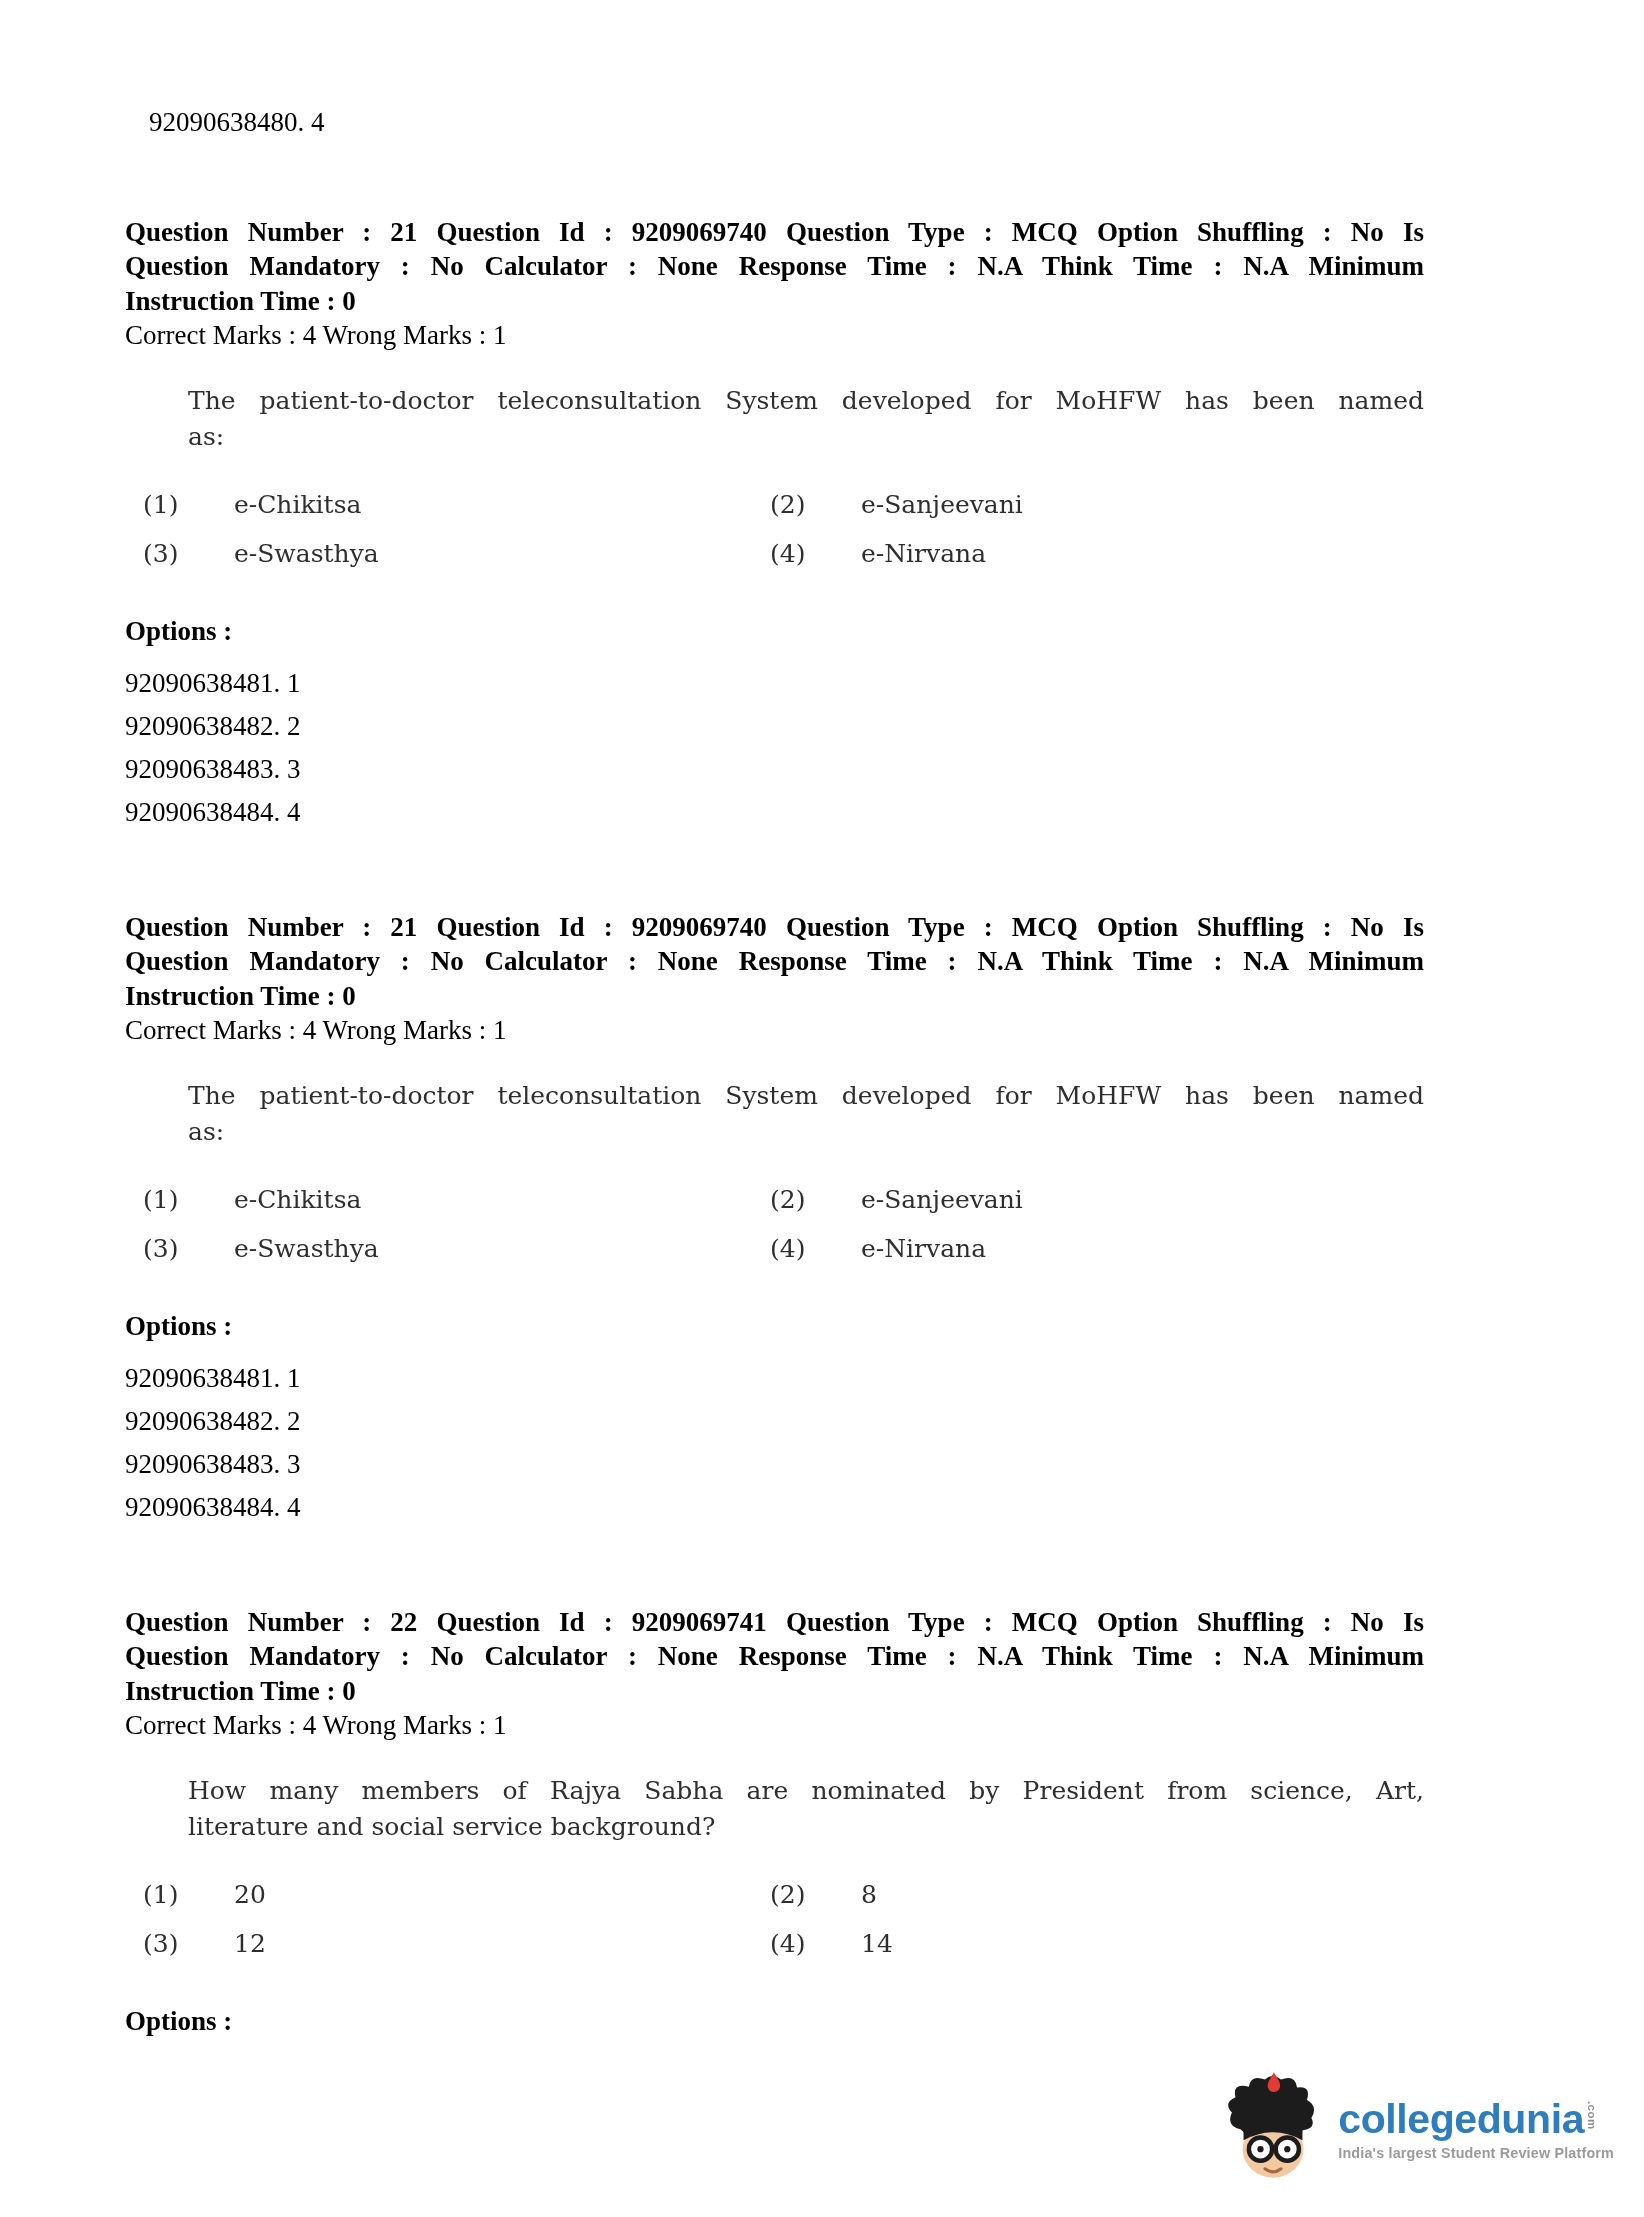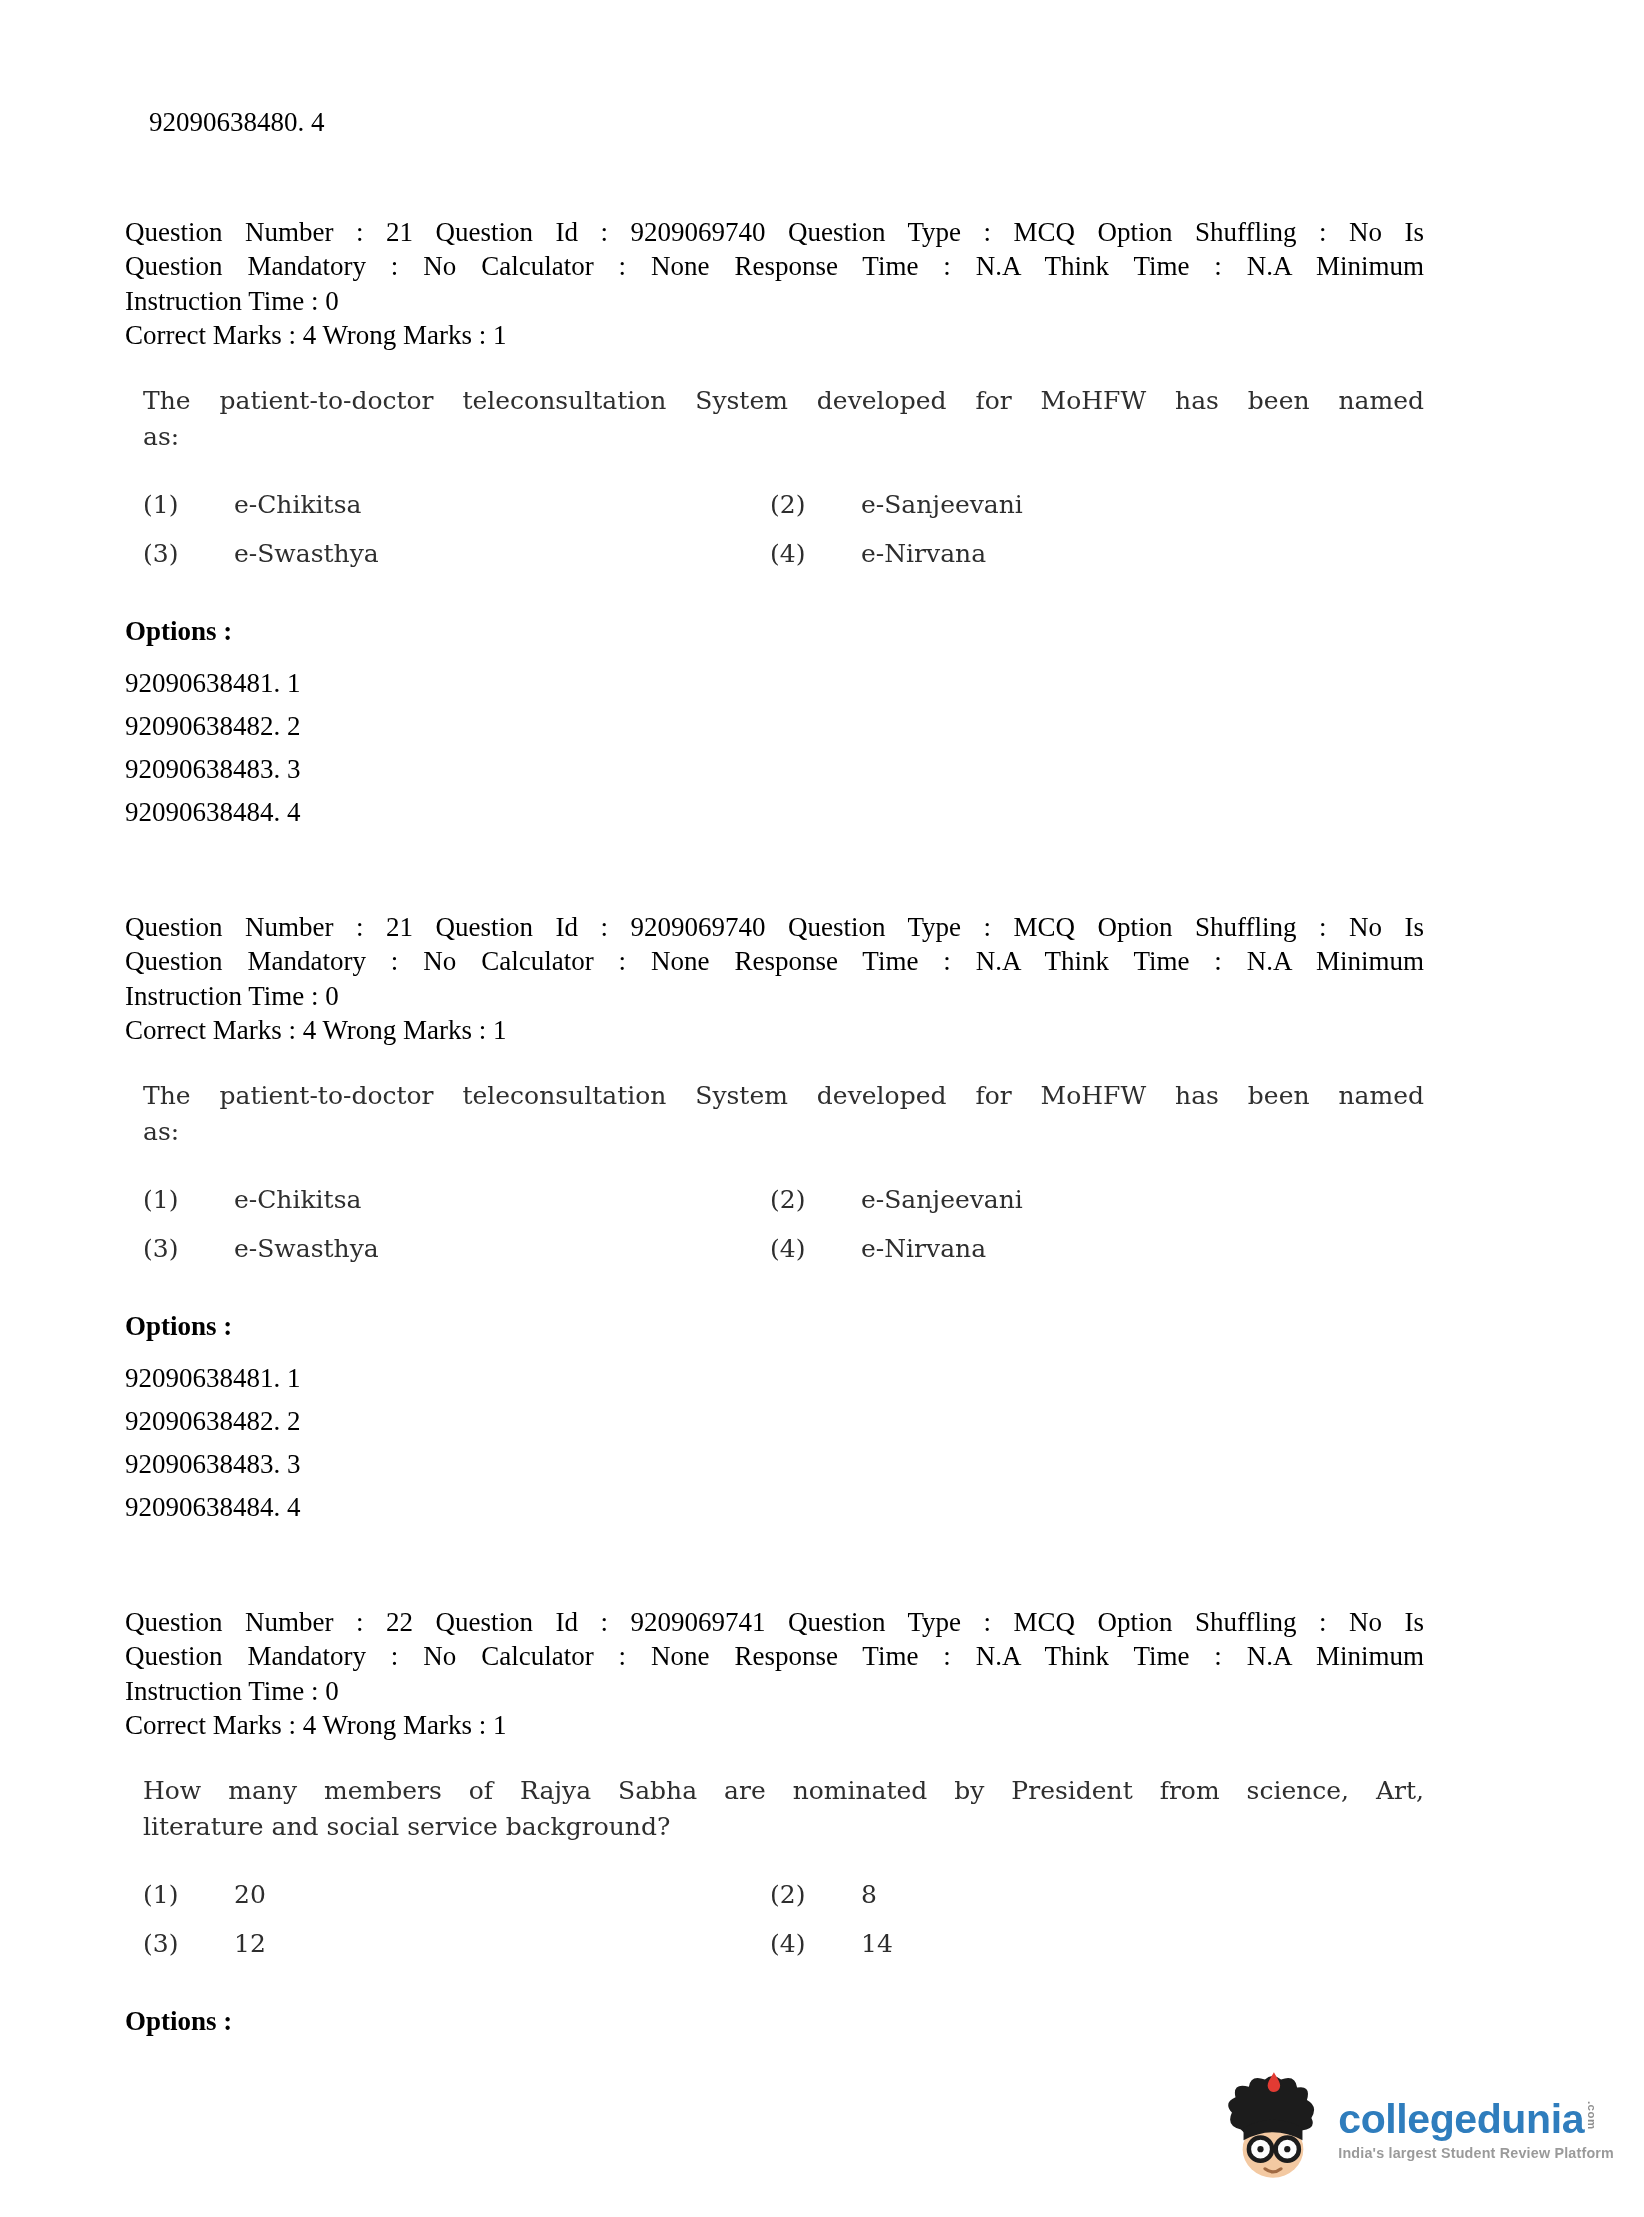--- a/index.html
+++ b/index.html
@@ -15,21 +15,21 @@
   .content {
     padding: 106px 220px 0 125px;
   }
   .carryover {
     font-size: 27px;
     line-height: 1.25;
     margin-left: 24px;
   }
   .question-block { margin-top: 75px; }
   .meta {
-    font-weight: normal;
+    font-weight: bold;
     font-size: 27px;
     line-height: 1.28;
   }
   .meta-line {
     text-align: justify;
     text-align-last: justify;
   }
   .meta-line:last-child {
     text-align: left;
     text-align-last: left;
@@ -43,20 +43,21 @@
     padding-left: 18px;
     margin-top: 30px;
     font-family: "DejaVu Serif", serif;
     font-size: 25px;
     color: #2e2e2e;
   }
   .qtext { line-height: 1.43; }
   .qline {
     text-align: justify;
     text-align-last: justify;
+    margin-left: 45px;
   }
   .qline:last-child {
     text-align: right;
     text-align-last: left;
   }
   .choices {
     margin-top: 32px;
     display: grid;
     grid-template-columns: 627px auto;
     row-gap: 14.3px;

